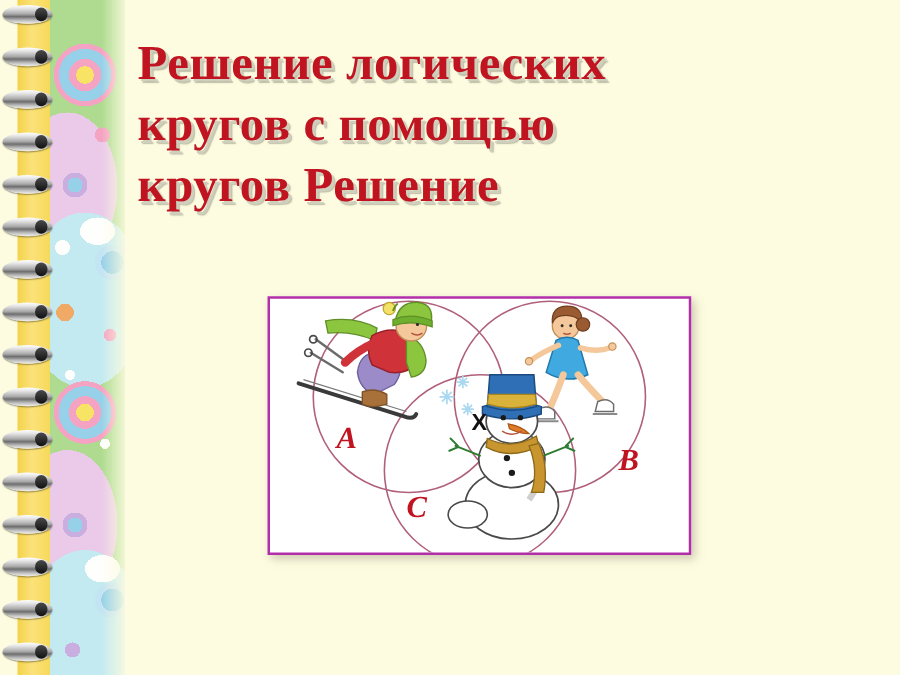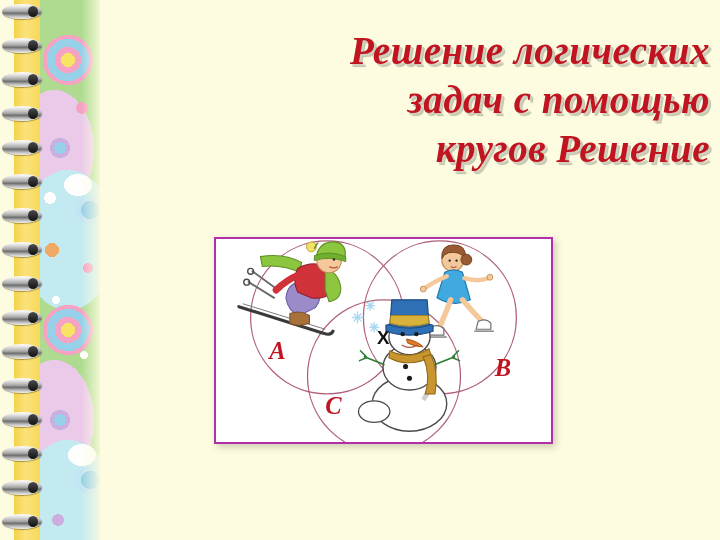--- a/index.html
+++ b/index.html
@@ -64,22 +64,22 @@
   }
   .ring::after{
     content:"";position:absolute;right:4px;top:2px;width:10px;height:11px;
     border-radius:50% 50% 50% 50%;
     background:linear-gradient(180deg,#4a4a4a,#111);
   }
 
   
   #title{
     position:absolute;left:110px;top:26px;width:600px;
-    text-align:right;
-    font-weight:bold;font-style:italic;
+    text-align:left;
+    font-weight:bold;
     font-size:39px;line-height:49px;
     color:#C01521;
     letter-spacing:.5px;
     text-shadow:2px 2px 0 #CFCFBE, 3px 3px 1px rgba(140,140,120,.55);
   }
   .tline{display:block;white-space:nowrap;}
 
   
   #venn-figure{
     position:absolute;left:214px;top:237px;width:339px;height:207px;
@@ -113,21 +113,21 @@
         <div class="ring" style="top: 378px;"></div>
         <div class="ring" style="top: 412px;"></div>
         <div class="ring" style="top: 446px;"></div>
         <div class="ring" style="top: 480px;"></div>
         <div class="ring" style="top: 514px;"></div>
       </div>
   </div>
 
   <div id="title">
     <span class="tline">Решение логических</span>
-    <span class="tline">задач с помощью</span>
+    <span class="tline">кругов с помощью</span>
     <span class="tline">кругов Решение</span>
   </div>
 
   <div id="venn-figure">
     <svg id="venn-svg" viewBox="0 0 339 207">
 
       <g fill="none" stroke="#B0607A" stroke-width="1.3">
         <circle cx="112" cy="80" r="78"></circle>
         <circle cx="227" cy="80" r="78"></circle>
         <circle cx="170" cy="140" r="78"></circle>

